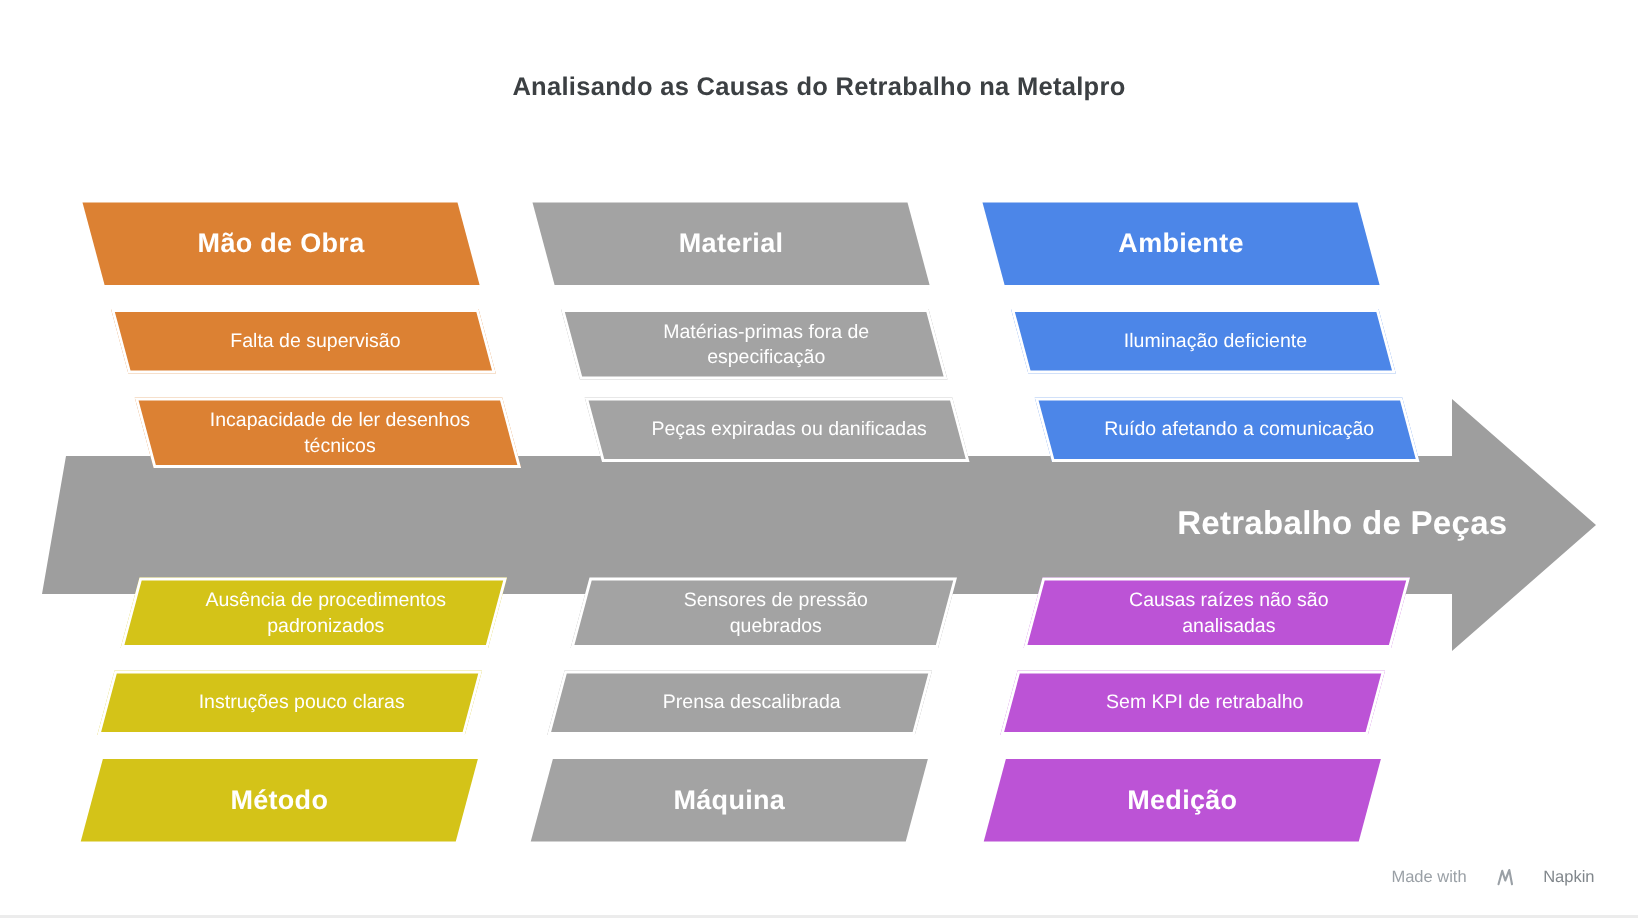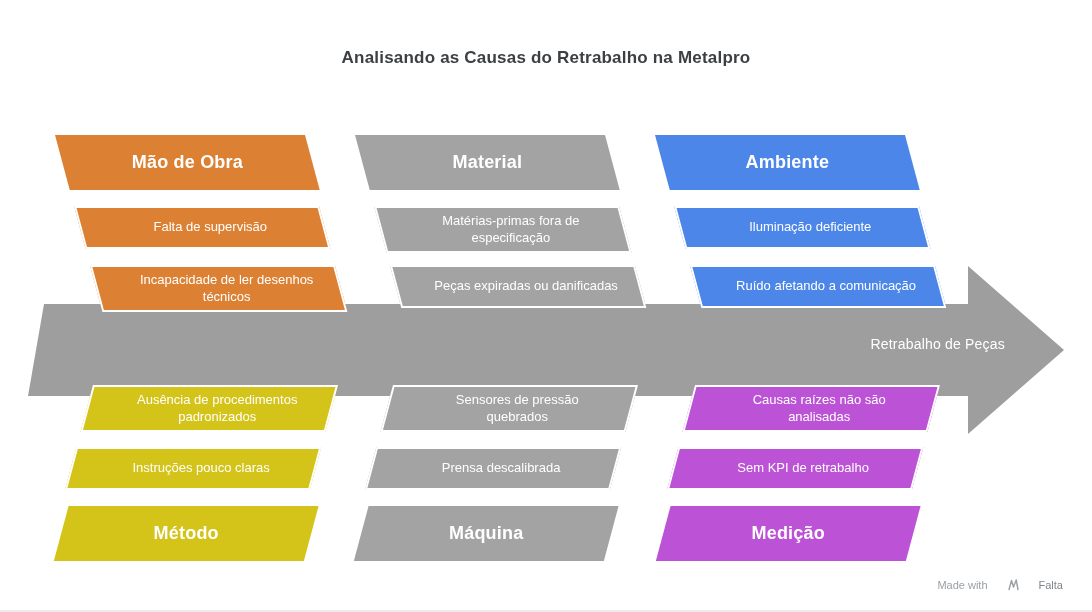--- a/index.html
+++ b/index.html
@@ -9,21 +9,21 @@
     border-bottom:2px solid #ececec; box-sizing:border-box;
   }
   .title {
     position:absolute; top:48px; left:0; width:100%;
     text-align:center; font-size:17px; font-weight:bold; color:#3c4043;
     letter-spacing:.2px;
   }
   .spine-svg { position:absolute; left:0; top:0; }
   .spine-label {
     position:absolute; top:336px; right:87px;
-    color:#ffffff; font-weight:normal; font-size:14px; letter-spacing:.2px;
+    color:#ffffff; font-weight:bold; font-size:22px; letter-spacing:.2px;
   }
   .col { position:absolute; width:250px; height:182px; transform-origin:0 0; }
   .col-top { transform: skewX(15deg); }
   .col-bot { transform: skewX(-15deg); }
   .bar { position:absolute; left:0; box-sizing:border-box; }
   .txt {
     width:100%; height:100%; display:flex; align-items:center; justify-content:center;
     text-align:center; color:#ffffff;
   }
   .col-top .txt { transform: skewX(-15deg); }
@@ -141,16 +141,16 @@
     <div class="bar hdr" style="background-color: rgb(188, 83, 214);">
       <div class="txt">Medição</div>
     </div>
   </div>
 
   <div class="footer">
     <span>Made with</span>
     <svg width="11" height="12" viewBox="0 0 11 12">
       <polyline points="1,10.5 3.5,1.5 5.5,8 8.2,1 10,10.5" fill="none" stroke="#9aa0a6" stroke-width="1.4" stroke-linecap="round" stroke-linejoin="round"></polyline>
     </svg>
-    <span class="brand">Falta</span>
+    <span class="brand">Napkin</span>
   </div>
 
 </div>
 
 </body></html>

